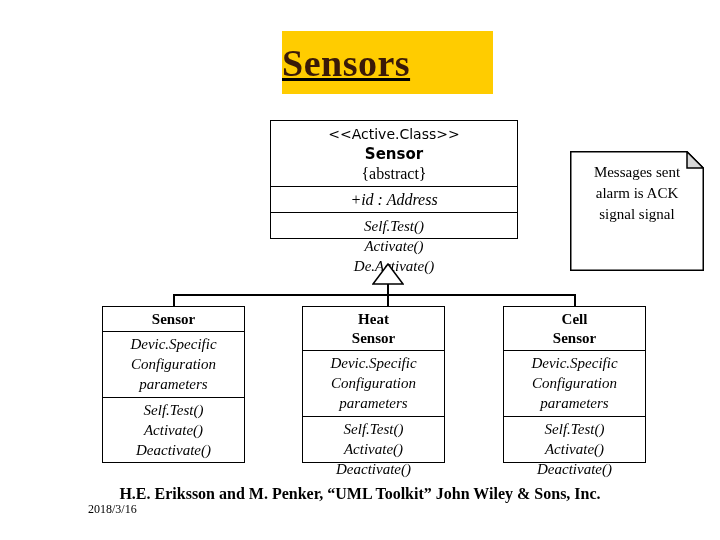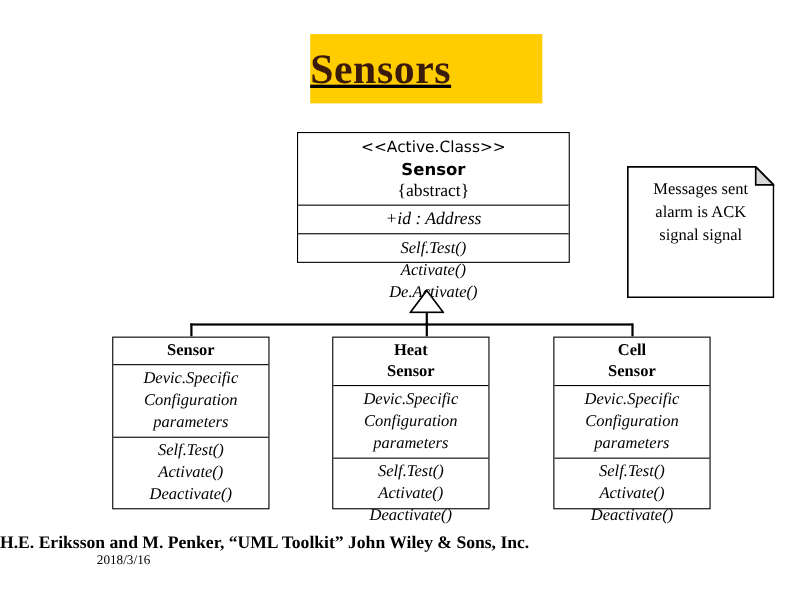--- a/index.html
+++ b/index.html
@@ -163,20 +163,21 @@
     color: #000;
   }
   #note-text .uml-line { white-space: nowrap; }
 
   
   #credit-line {
     position: absolute;
     left: 0;
     top: 484px;
     width: 720px;
+    text-align: center;
     font-weight: bold;
     font-size: 16px;
     line-height: 20px;
     color: #000000;
   }
   #date-stamp {
     position: absolute;
     left: 88px;
     top: 502px;
     font-size: 12px;

